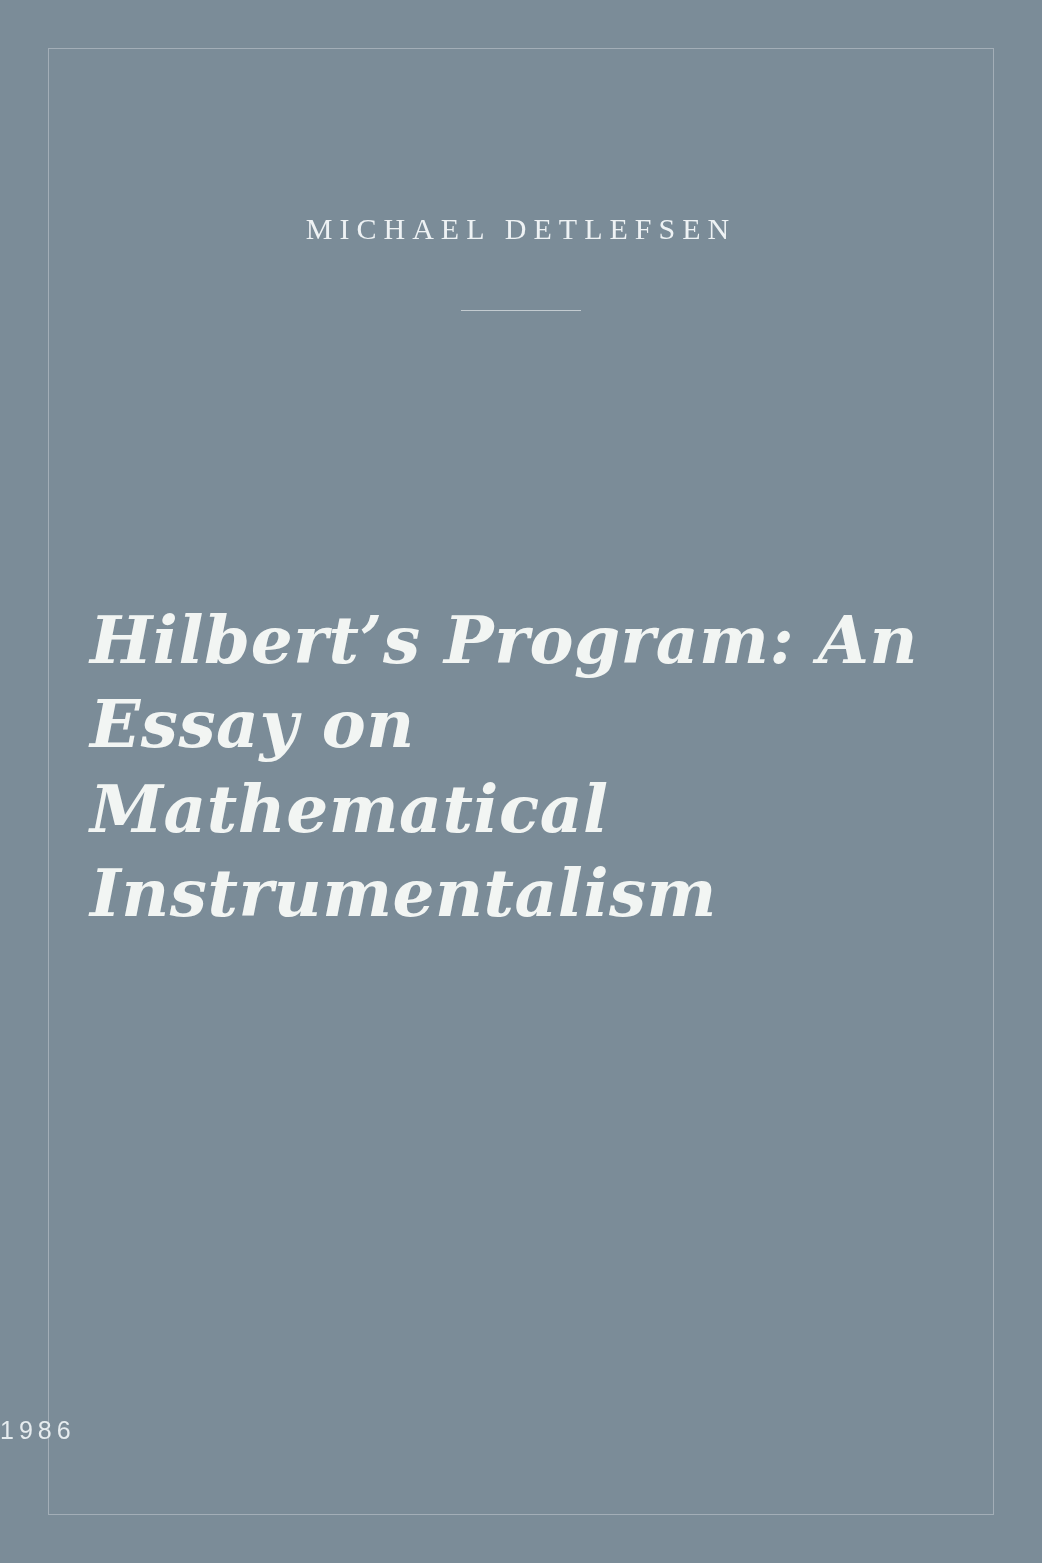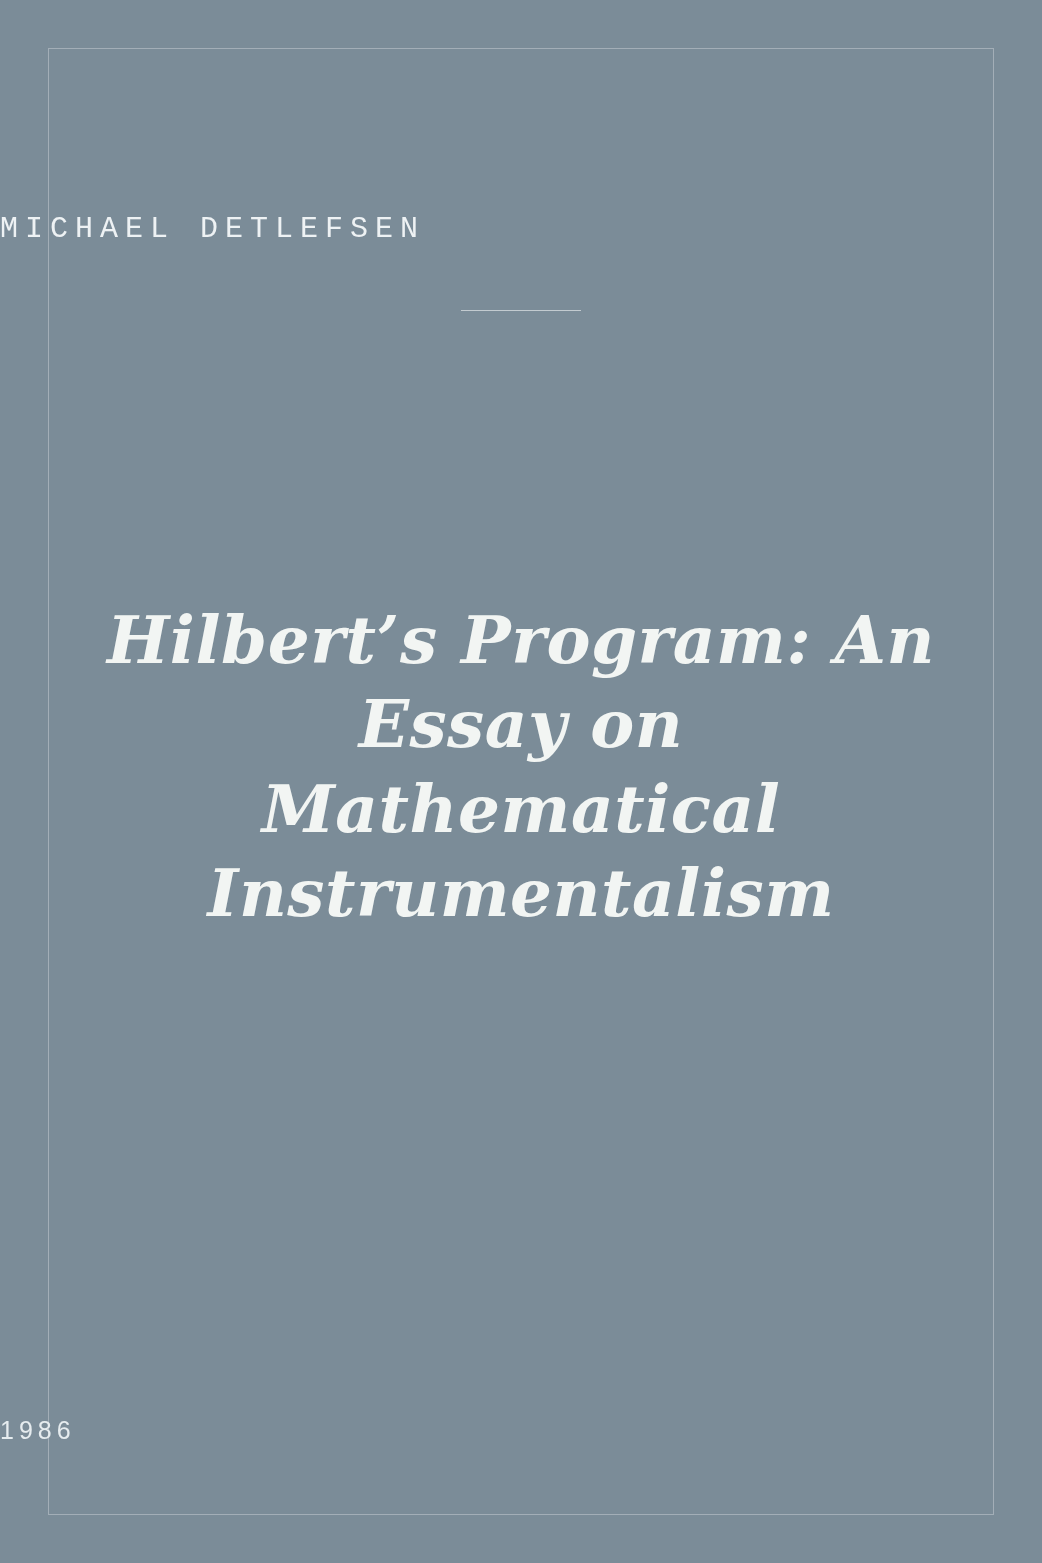--- a/index.html
+++ b/index.html
@@ -27,43 +27,42 @@
     right: 48px;
     bottom: 48px;
     border: 1px solid rgba(255,255,255,0.30);
     box-sizing: border-box;
   }
   .author {
     position: absolute;
     left: 0;
     right: 0;
     top: 212px;
-    text-align: left;
+    text-align: center;
     color: #eef2f4;
-    font-family: Liberation Mono, monospace;
+    font-family: Liberation Serif, serif;
     font-size: 30px;
     font-weight: 400;
     letter-spacing: 7px;
     text-transform: uppercase;
   }
   .rule {
     position: absolute;
     left: 50%;
     transform: translateX(-50%);
     top: 310px;
     width: 120px;
     height: 1px;
     background: rgba(255,255,255,0.55);
   }
   .title {
     position: absolute;
     left: 90px;
     right: 90px;
     top: 598px;
-    text-align: center;
     color: #f2f5f3;
     font-family: "DejaVu Serif", serif;
     font-style: italic;
     font-weight: bold;
     font-size: 66px;
     line-height: 1.28;
     letter-spacing: 0.5px;
   }
   .year {
     position: absolute;

